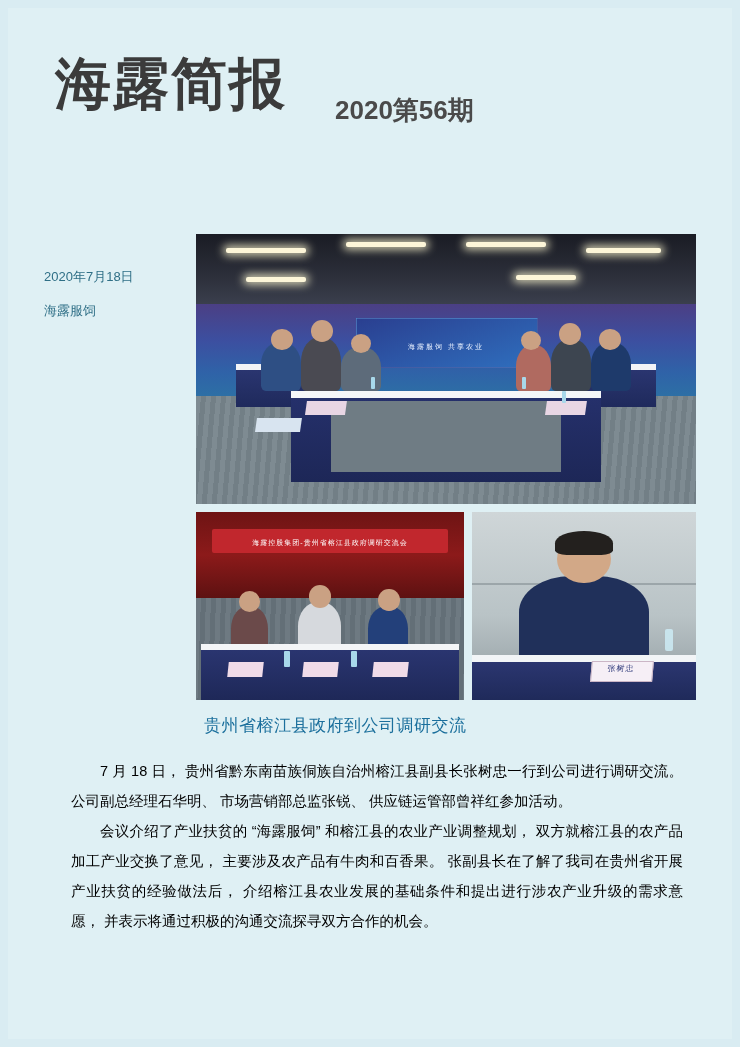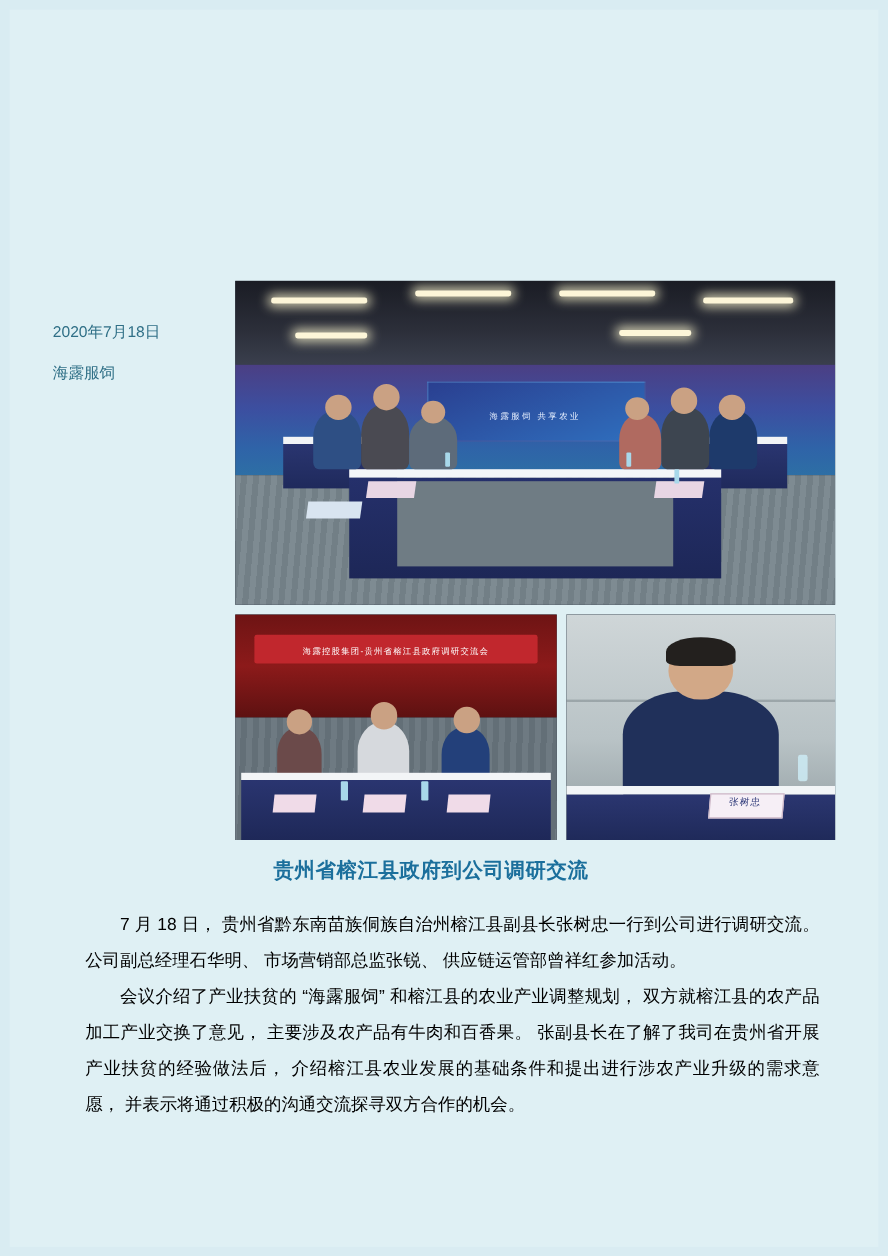--- a/index.html
+++ b/index.html
@@ -215,25 +215,24 @@
   .pr-bottle {
     position: absolute; left: 86%; top: 62%; width: 8px; height: 22px;
     background: rgba(205,235,245,0.85); border-radius: 2px;
   }
   
   .article-title {
     position: absolute;
     left: 196px;
     top: 706px;
     font-size: 17px;
-    font-weight: bold;
+    font-weight: normal;
     color: #1b6f9c;
     letter-spacing: 0.5px;
     white-space: nowrap;
-    margin-left: 24px;
   }
   .article-body {
     position: absolute;
     left: 63px;
     top: 748px;
     width: 612px;
     font-size: 14.5px;
     line-height: 30px;
     color: #000000;
     text-align: justify;
@@ -241,20 +240,24 @@
   .article-body p {
     margin: 0;
     text-indent: 2em;
   }
 </style>
 </head>
 <body>
 
 <div class="page">
 
+  <div class="masthead">
+    <div class="masthead-title">海露简报</div>
+    <div class="masthead-issue">2020第56期</div>
+  </div>
 
   <div class="meta">
     <div class="meta-date">2020年7月18日</div>
     <div class="meta-dept">海露服饲</div>
   </div>
 
   <div class="photo photo-main">
     <div class="pm-ceiling"></div>
     <div class="pm-light" style="left:6%;top:5%;width:16%;"></div>
     <div class="pm-light" style="left:30%;top:3%;width:16%;"></div>

